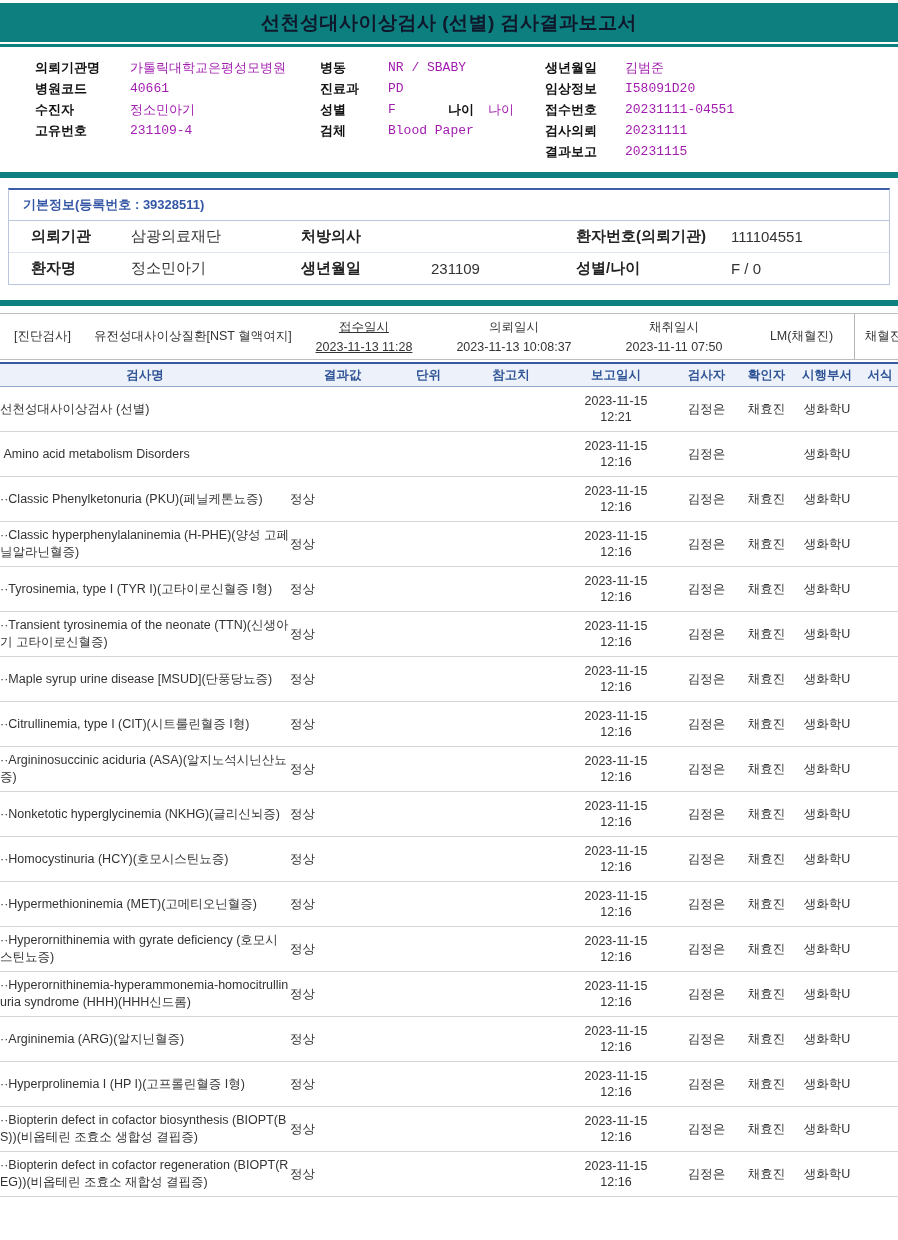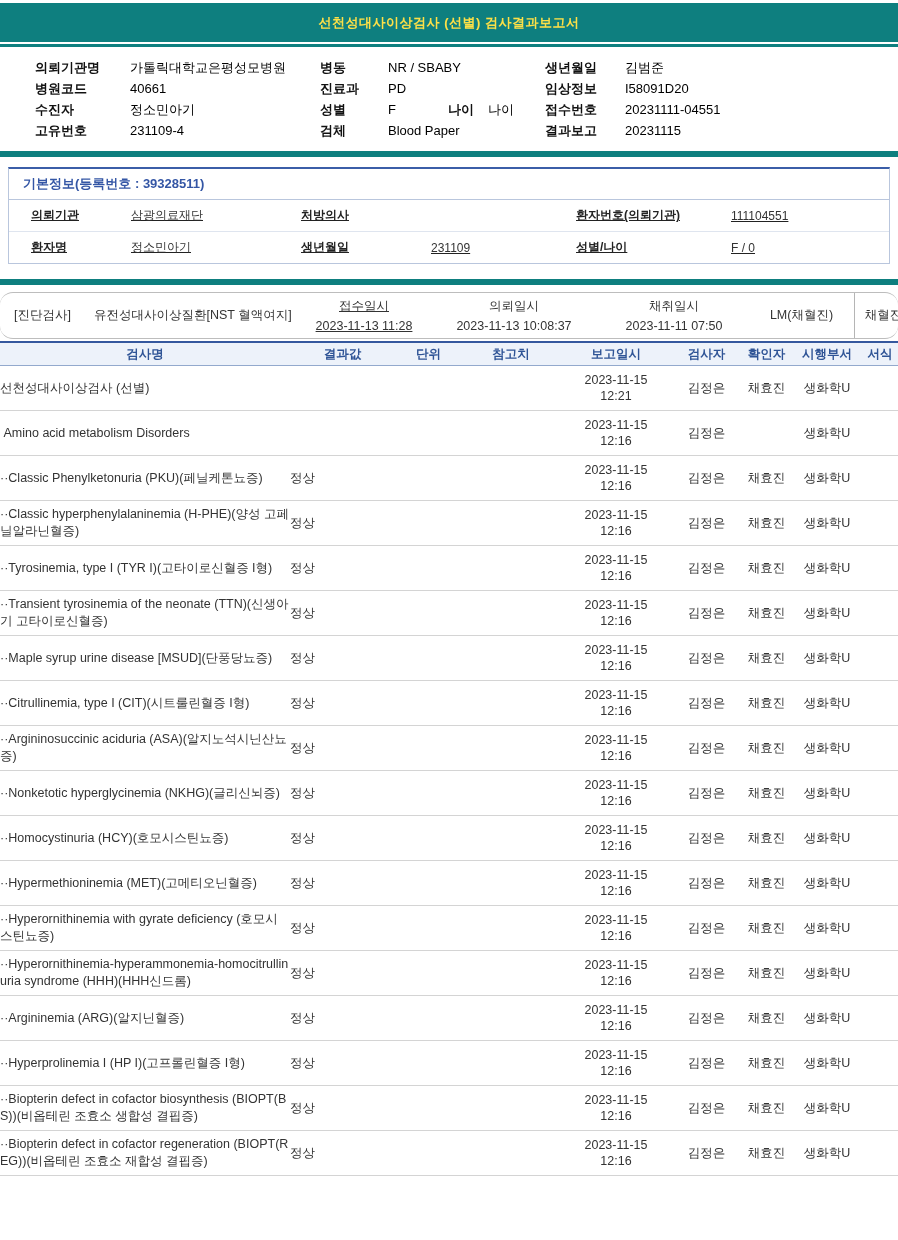--- a/index.html
+++ b/index.html
@@ -2,49 +2,49 @@
 <html><head>
 <meta charset="utf-8">
 <style>
   html,body{margin:0;padding:0;}
   body{
     width:898px;min-height:1240px;background:#ffffff;
     font-family:"Liberation Sans","DejaVu Sans",sans-serif;color:#222;
   }
   
   .title-bar{margin-top:3px;height:39px;background:#0e7f7f;display:flex;align-items:center;justify-content:center;}
-  .title-text{color:#fde047;font-size:13px;font-weight:700;letter-spacing:0.5px;}
+  .title-text{color:#0f172a;font-size:19px;font-weight:700;letter-spacing:0.5px;}
   .title-underline{height:3px;background:#0e7f7f;margin-top:2px;}
   
-  .patient-header{display:flex;padding:10px 0 8px 35px;}
+  .patient-header{display:flex;padding:10px 0 8px 35px;font-family:Liberation Mono, monospace;}
   .ph-col{display:flex;flex-direction:column;}
   .ph-col-left{width:285px;}
   .ph-col-mid{width:225px;}
   .ph-col-right{flex:1;}
   .ph-row{display:flex;height:21px;align-items:center;font-size:13px;}
   .ph-label{font-weight:700;color:#111;flex:none;}
-  .ph-value{color:#000000;}
+  .ph-value{color:#a21caf;}
   .ph-col-left .ph-label{width:95px;}
   .ph-col-mid .ph-label{width:68px;}
   .ph-col-mid .ph-value{min-width:60px;}
   .ph-col-mid .ph-extra{width:40px;}
   .ph-col-right .ph-label{width:80px;}
   
   .teal-bar{height:6px;background:#0e7f7f;}
   .teal-bar-1{margin-top:2px;}
   .teal-bar-2{margin-top:15px;}
   
   .basic-info{margin:10px 8px 0 8px;border:1px solid #b9c6dd;border-top:2px solid #3b5ea8;}
   .bi-title{color:#3456a5;font-size:13px;font-weight:700;padding:6px 0 6px 14px;border-bottom:1px solid #b9c6dd;}
-  .bi-row{display:grid;grid-template-columns:100px 170px 130px 145px 155px 1fr;align-items:center;height:31px;padding-left:22px;font-size:12px;border-bottom:1px solid #dfe5ef;text-decoration:underline;}
+  .bi-row{display:grid;grid-template-columns:100px 170px 130px 145px 155px 1fr;align-items:center;height:31px;padding-left:22px;font-size:15px;border-bottom:1px solid #dfe5ef;}
   .bi-row:last-child{border-bottom:none;}
   .bi-label{font-weight:700;color:#222;}
   .bi-value{color:#333;}
   
-  .diagnosis{margin-top:7px;border-top:1px solid #bdbdbd;border-bottom:1px solid #bdbdbd;display:flex;align-items:center;font-size:12.5px;color:#333;min-height:45px;border-radius:13px;}
+  .diagnosis{margin-top:7px;border-top:1px solid #bdbdbd;border-bottom:1px solid #bdbdbd;display:flex;align-items:center;font-size:12.5px;color:#333;min-height:45px;}
   .diag-tag{width:80px;padding-left:14px;flex:none;}
   .diag-name{width:205px;flex:none;word-break:break-all;line-height:1.35;}
   .diag-times{display:flex;flex:none;}
   .diag-col{text-align:center;line-height:1.6;}
   .diag-col-0{width:130px;text-decoration:underline;}
   .diag-col-1{width:170px;}
   .diag-col-2{width:150px;}
   .diag-lm{width:105px;flex:none;text-align:center;}
   .diag-right{width:57px;flex:none;align-self:stretch;border-left:1px solid #b5b5b5;display:flex;align-items:center;justify-content:center;}
   
@@ -110,20 +110,24 @@
           <span class="ph-label">생년월일</span>
           <span class="ph-value">김범준</span>
         </div>
         <div class="ph-row">
           <span class="ph-label">임상정보</span>
           <span class="ph-value">I58091D20</span>
         </div>
         <div class="ph-row">
           <span class="ph-label">접수번호</span>
           <span class="ph-value">20231111-04551</span>
+        </div>
+        <div class="ph-row">
+          <span class="ph-label">검사의뢰</span>
+          <span class="ph-value">20231111</span>
         </div>
         <div class="ph-row">
           <span class="ph-label">결과보고</span>
           <span class="ph-value">20231115</span>
         </div>
       </div>
   </section>
 
   <div class="teal-bar teal-bar-1"></div>
 

